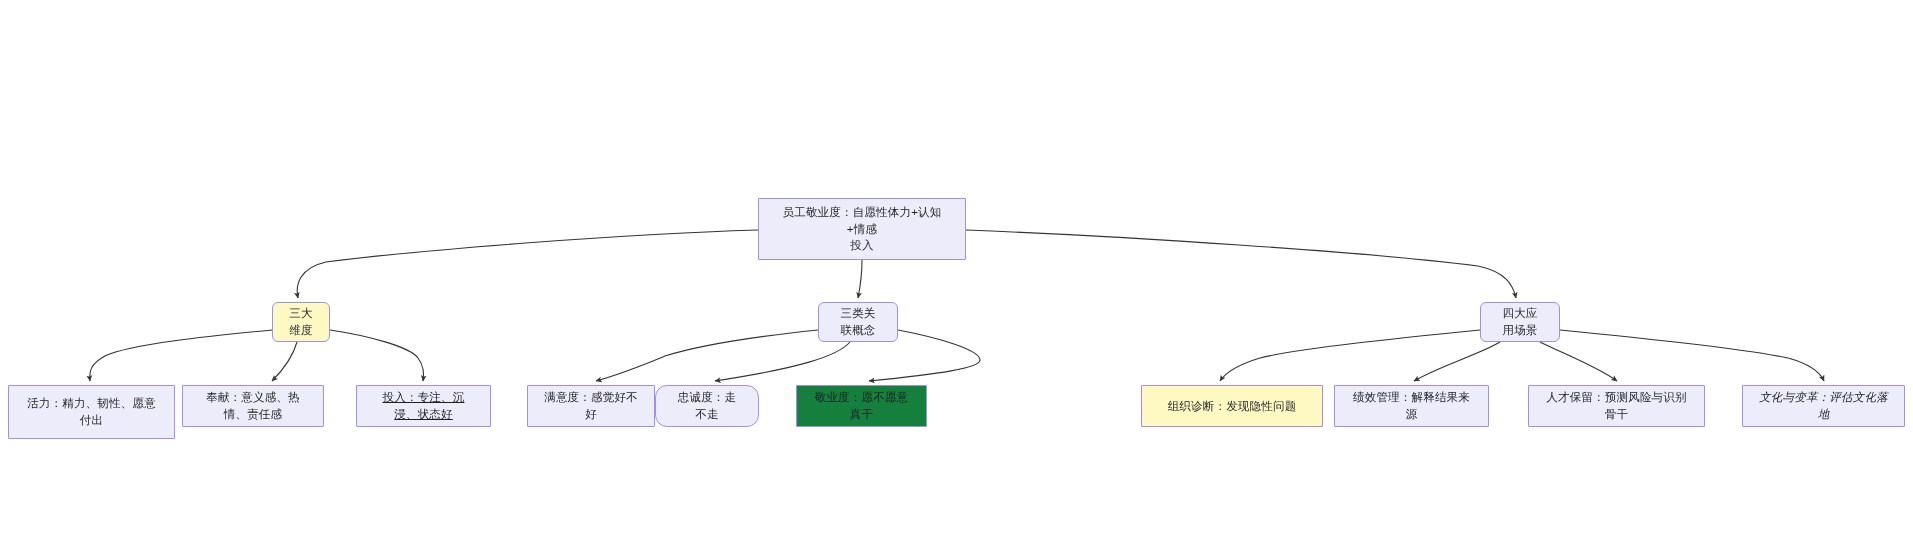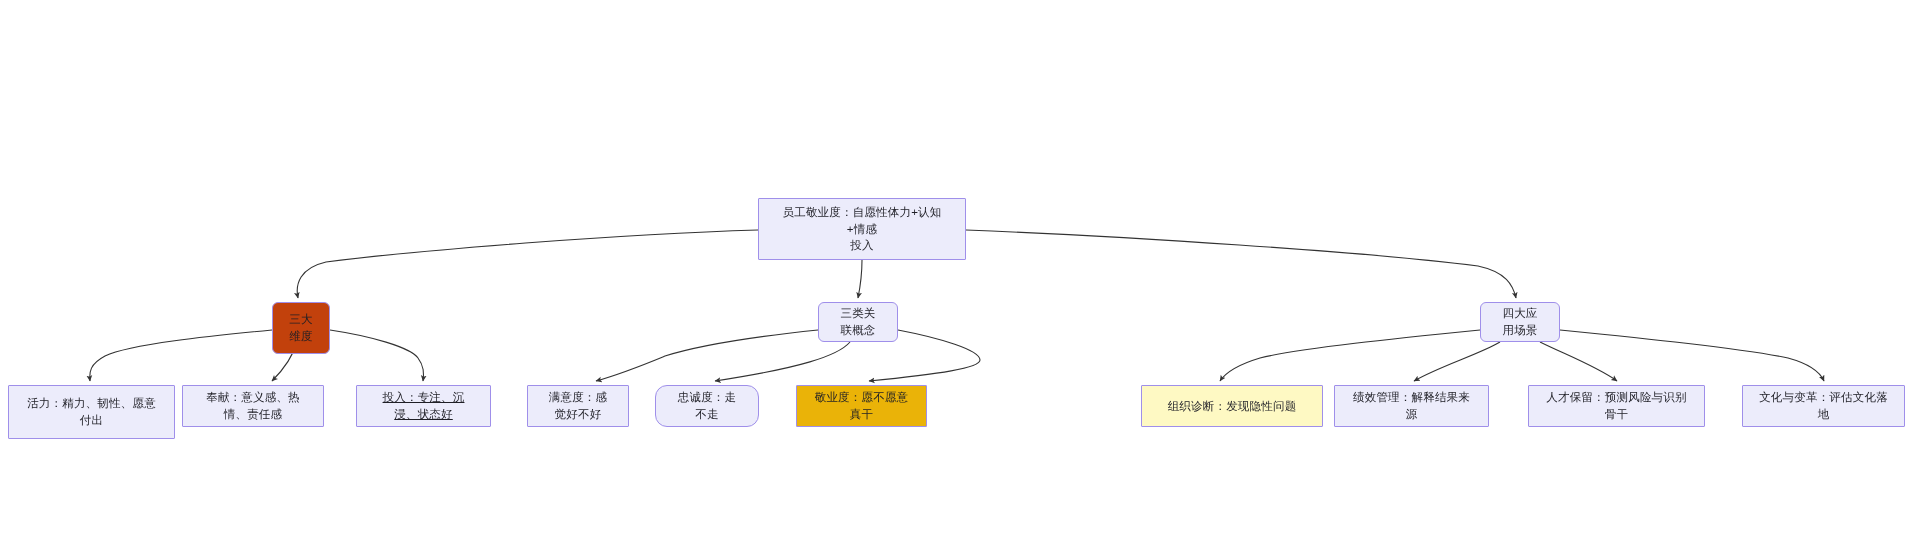--- a/index.html
+++ b/index.html
@@ -85,54 +85,54 @@
         <path d="M 1540 342 C 1564 354, 1596 366, 1617 381"></path>
         <path d="M 1560 330 C 1640 338, 1740 348, 1788 358 C 1810 364, 1820 372, 1824 381"></path>
       </g>
   </svg>
 
   <div id="nodes-group">
       <div class="node root" style="left: 758px; top: 198px; width: 208px; height: 62px; background: rgb(236, 236, 251); border-color: rgb(159, 143, 234); color: rgb(31, 31, 38);">
         <span class="node-label">员工敬业度：自愿性体力+认知+情感
 投入</span>
       </div>
-      <div class="node branch" style="left: 272px; top: 302px; width: 58px; height: 52px; background: #c2410c; border-color: rgb(159, 143, 234); color: rgb(31, 31, 38);">
+      <div class="node branch" style="left: 272px; top: 302px; width: 58px; height: 40px; background: #fef9c3; border-color: rgb(159, 143, 234); color: rgb(31, 31, 38);">
         <span class="node-label">三大维度</span>
       </div>
       <div class="node leaf" style="left: 8px; top: 385px; width: 167px; height: 54px; background: rgb(236, 236, 251); border-color: rgb(159, 143, 234); color: rgb(31, 31, 38);">
         <span class="node-label">活力：精力、韧性、愿意付出</span>
       </div>
       <div class="node leaf" style="left: 182px; top: 385px; width: 142px; height: 42px; background: rgb(236, 236, 251); border-color: rgb(159, 143, 234); color: rgb(31, 31, 38);">
         <span class="node-label">奉献：意义感、热情、责任感</span>
       </div>
       <div class="node leaf" style="left: 356px; top: 385px; width: 135px; height: 42px; background: rgb(236, 236, 251); border-color: rgb(159, 143, 234); color: rgb(31, 31, 38); text-decoration: underline;">
         <span class="node-label">投入：专注、沉浸、状态好</span>
       </div>
       <div class="node branch" style="left: 818px; top: 302px; width: 80px; height: 40px; background: rgb(236, 236, 251); border-color: rgb(159, 143, 234); color: rgb(31, 31, 38);">
         <span class="node-label">三类关联概念</span>
       </div>
-      <div class="node leaf" style="left: 527px; top: 385px; width: 102px; height: 42px; background: rgb(236, 236, 251); border-color: rgb(159, 143, 234); color: rgb(31, 31, 38); align-items: center;">
+      <div class="node leaf" style="left: 527px; top: 385px; width: 128px; height: 42px; background: rgb(236, 236, 251); border-color: rgb(159, 143, 234); color: rgb(31, 31, 38); align-items: center;">
         <span class="node-label">满意度：感觉好不好</span>
       </div>
       <div class="node leaf" style="left: 655px; top: 385px; width: 104px; height: 42px; background: rgb(236, 236, 251); border-color: rgb(159, 143, 234); color: rgb(31, 31, 38); border-radius: 12px;">
         <span class="node-label">忠诚度：走不走</span>
       </div>
-      <div class="node leaf" style="left: 796px; top: 385px; width: 131px; height: 42px; background: #eab308; border-color: rgb(159, 143, 234); color: rgb(31, 31, 38);">
+      <div class="node leaf" style="left: 796px; top: 385px; width: 131px; height: 42px; background: #15803d; border-color: rgb(159, 143, 234); color: rgb(31, 31, 38);">
         <span class="node-label">敬业度：愿不愿意真干</span>
       </div>
       <div class="node branch" style="left: 1480px; top: 302px; width: 80px; height: 40px; background: rgb(236, 236, 251); border-color: rgb(159, 143, 234); color: rgb(31, 31, 38);">
         <span class="node-label">四大应用场景</span>
       </div>
       <div class="node leaf" style="left: 1141px; top: 385px; width: 182px; height: 42px; background: #fef9c3; border-color: rgb(159, 143, 234); color: rgb(31, 31, 38);">
         <span class="node-label">组织诊断：发现隐性问题</span>
       </div>
       <div class="node leaf" style="left: 1334px; top: 385px; width: 155px; height: 42px; background: rgb(236, 236, 251); border-color: rgb(159, 143, 234); color: rgb(31, 31, 38);">
         <span class="node-label">绩效管理：解释结果来源</span>
       </div>
       <div class="node leaf" style="left: 1528px; top: 385px; width: 177px; height: 42px; background: rgb(236, 236, 251); border-color: rgb(159, 143, 234); color: rgb(31, 31, 38);">
         <span class="node-label">人才保留：预测风险与识别骨干</span>
       </div>
-      <div class="node leaf" style="left: 1742px; top: 385px; width: 163px; height: 42px; background: rgb(236, 236, 251); border-color: rgb(159, 143, 234); color: rgb(31, 31, 38);">
+      <div class="node leaf" style="left: 1742px; top: 385px; width: 163px; height: 42px; background: rgb(236, 236, 251); border-color: rgb(159, 143, 234); color: rgb(31, 31, 38); font-style: italic;">
         <span class="node-label">文化与变革：评估文化落地</span>
       </div>
     </div>
 
 </div>
 
 </body></html>

